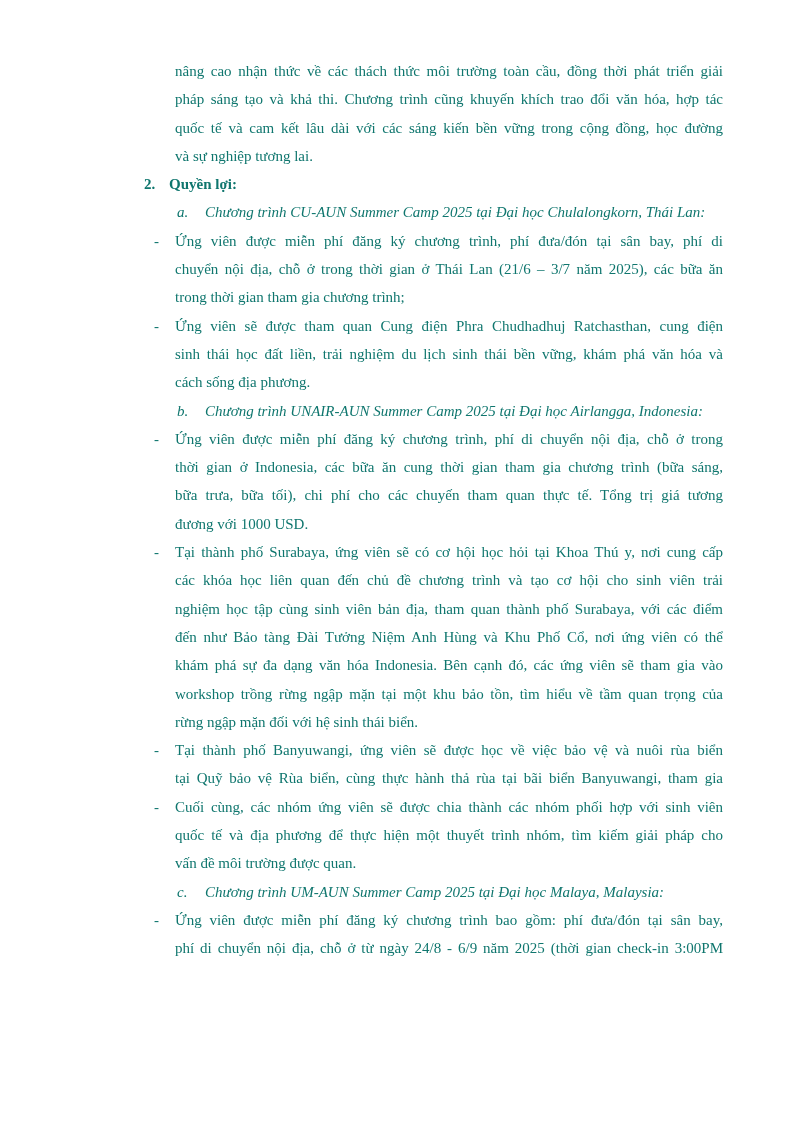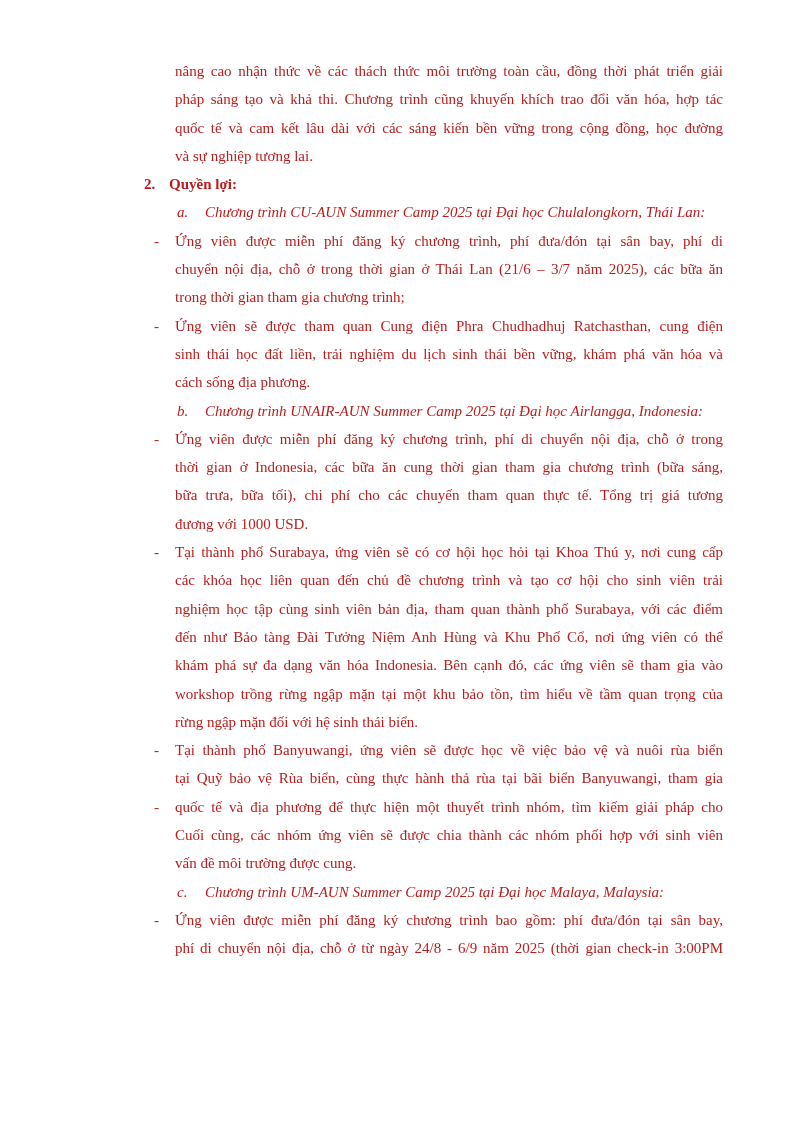--- a/index.html
+++ b/index.html
@@ -5,21 +5,21 @@
   html, body { margin: 0; padding: 0; background: #e8e8e8; }
   .page {
     position: relative;
     width: 794px;
     height: 1123px;
     margin: 0 auto;
     background: #ffffff;
     font-family: "Liberation Serif", "DejaVu Serif", serif;
     font-size: 15px;
     line-height: 28.3px;
-    color: #b91c1c;
+    color: #0f766e;
     overflow: hidden;
   }
   .content {
     position: absolute;
     left: 175px;
     top: 57px;
     width: 548px;
   }
   .para { position: relative; }
   .line {
@@ -108,23 +108,23 @@
     </div>
 
     <div class="para bullet">
       <span class="dash">-</span>
       <div class="line j">Tại thành phố Banyuwangi, ứng viên sẽ được học về việc bảo vệ và nuôi rùa biển</div>
       <div class="line j">tại Quỹ bảo vệ Rùa biển, cùng thực hành thả rùa tại bãi biển Banyuwangi, tham gia</div>
     </div>
 
     <div class="para bullet">
       <span class="dash">-</span>
+      <div class="line j">Cuối cùng, các nhóm ứng viên sẽ được chia thành các nhóm phối hợp với sinh viên</div>
       <div class="line j">quốc tế và địa phương để thực hiện một thuyết trình nhóm, tìm kiếm giải pháp cho</div>
-      <div class="line j">Cuối cùng, các nhóm ứng viên sẽ được chia thành các nhóm phối hợp với sinh viên</div>
-      <div class="line">vấn đề môi trường được cung.</div>
+      <div class="line">vấn đề môi trường được quan.</div>
     </div>
 
     <div class="subrow">
       <span class="subletter">c.</span><span>Chương trình UM-AUN Summer Camp 2025 tại Đại học Malaya, Malaysia:</span>
     </div>
 
     <div class="para bullet">
       <span class="dash">-</span>
       <div class="line j">Ứng viên được miễn phí đăng ký chương trình bao gồm: phí đưa/đón tại sân bay,</div>
       <div class="line j">phí di chuyển nội địa, chỗ ở từ ngày 24/8 - 6/9 năm 2025 (thời gian check-in 3:00PM</div>

